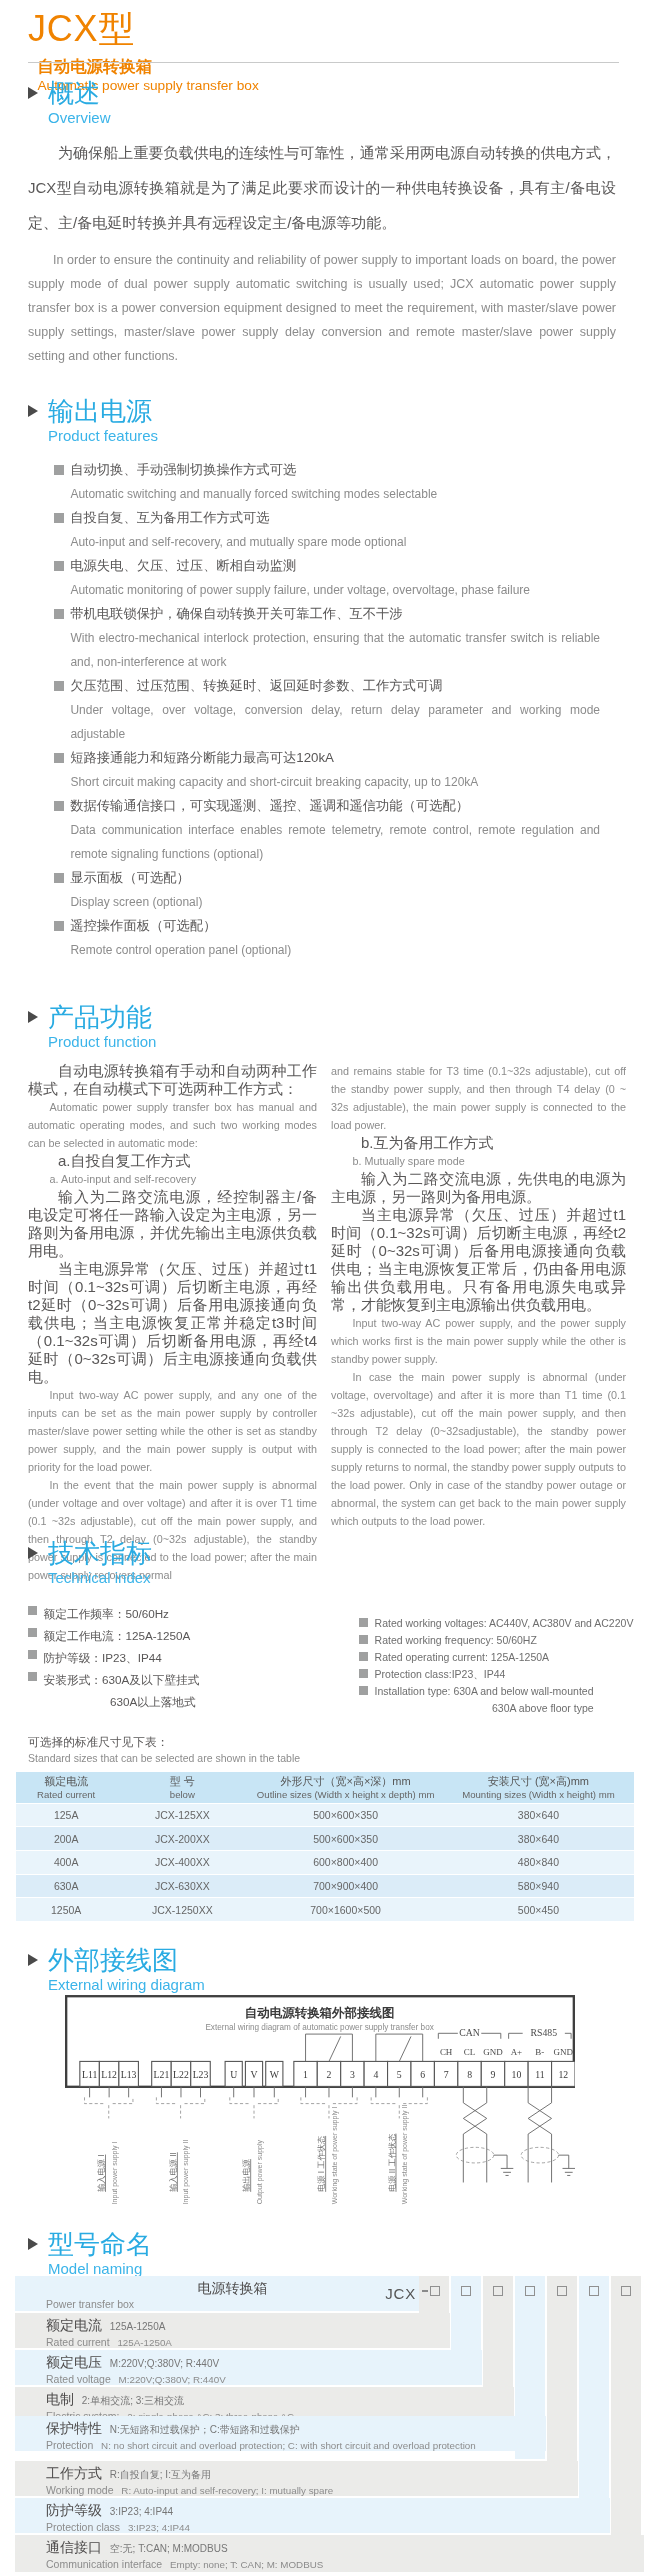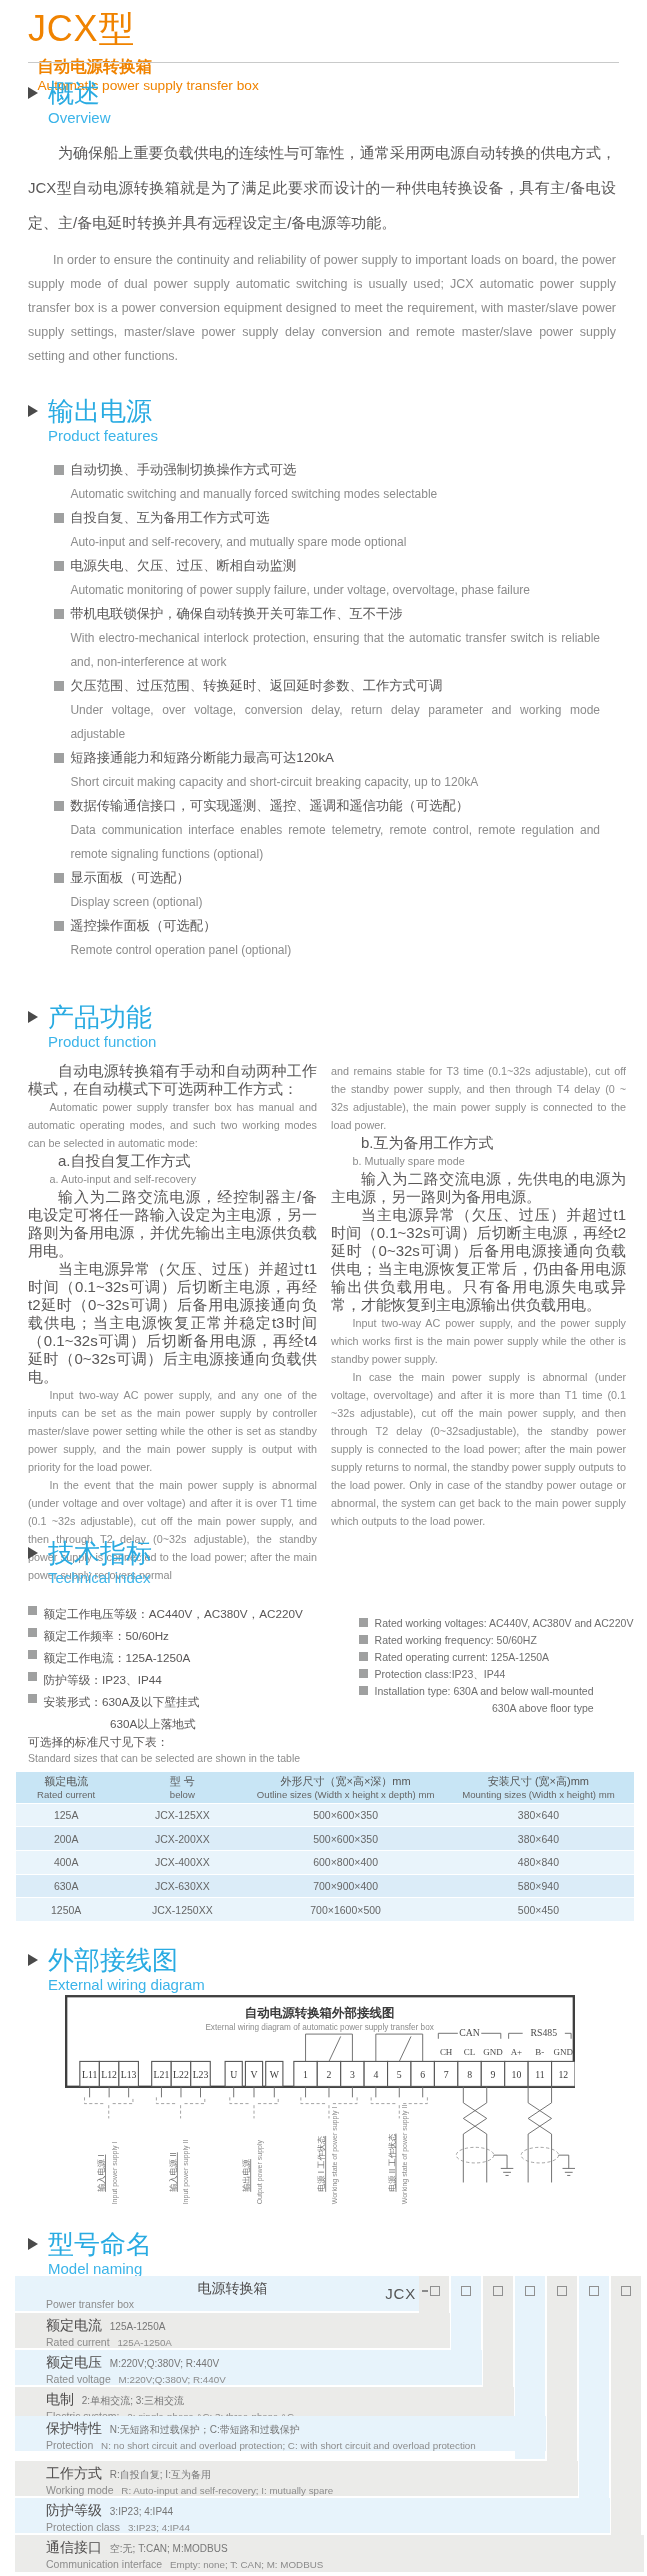--- a/index.html
+++ b/index.html
@@ -191,24 +191,20 @@
   </div>
 
   <div class="sec" style="top:1538px;">
     <div class="sec-row">
       <span class="tri"></span>
       <span class="sec-cn">技术指标</span>
     </div>
     <div class="sec-en">Technical index</div>
     <div class="tech-cols">
       <div class="tl">
-        <div class="t-item">
-            <span class="sq2"></span>
-            <span>额定工作电压等级：AC440V，AC380V，AC220V</span>
-          </div>
         <div class="t-item">
             <span class="sq2"></span>
             <span>额定工作频率：50/60Hz</span>
           </div>
         <div class="t-item">
             <span class="sq2"></span>
             <span>额定工作电流：125A-1250A</span>
           </div>
         <div class="t-item">
             <span class="sq2"></span>

